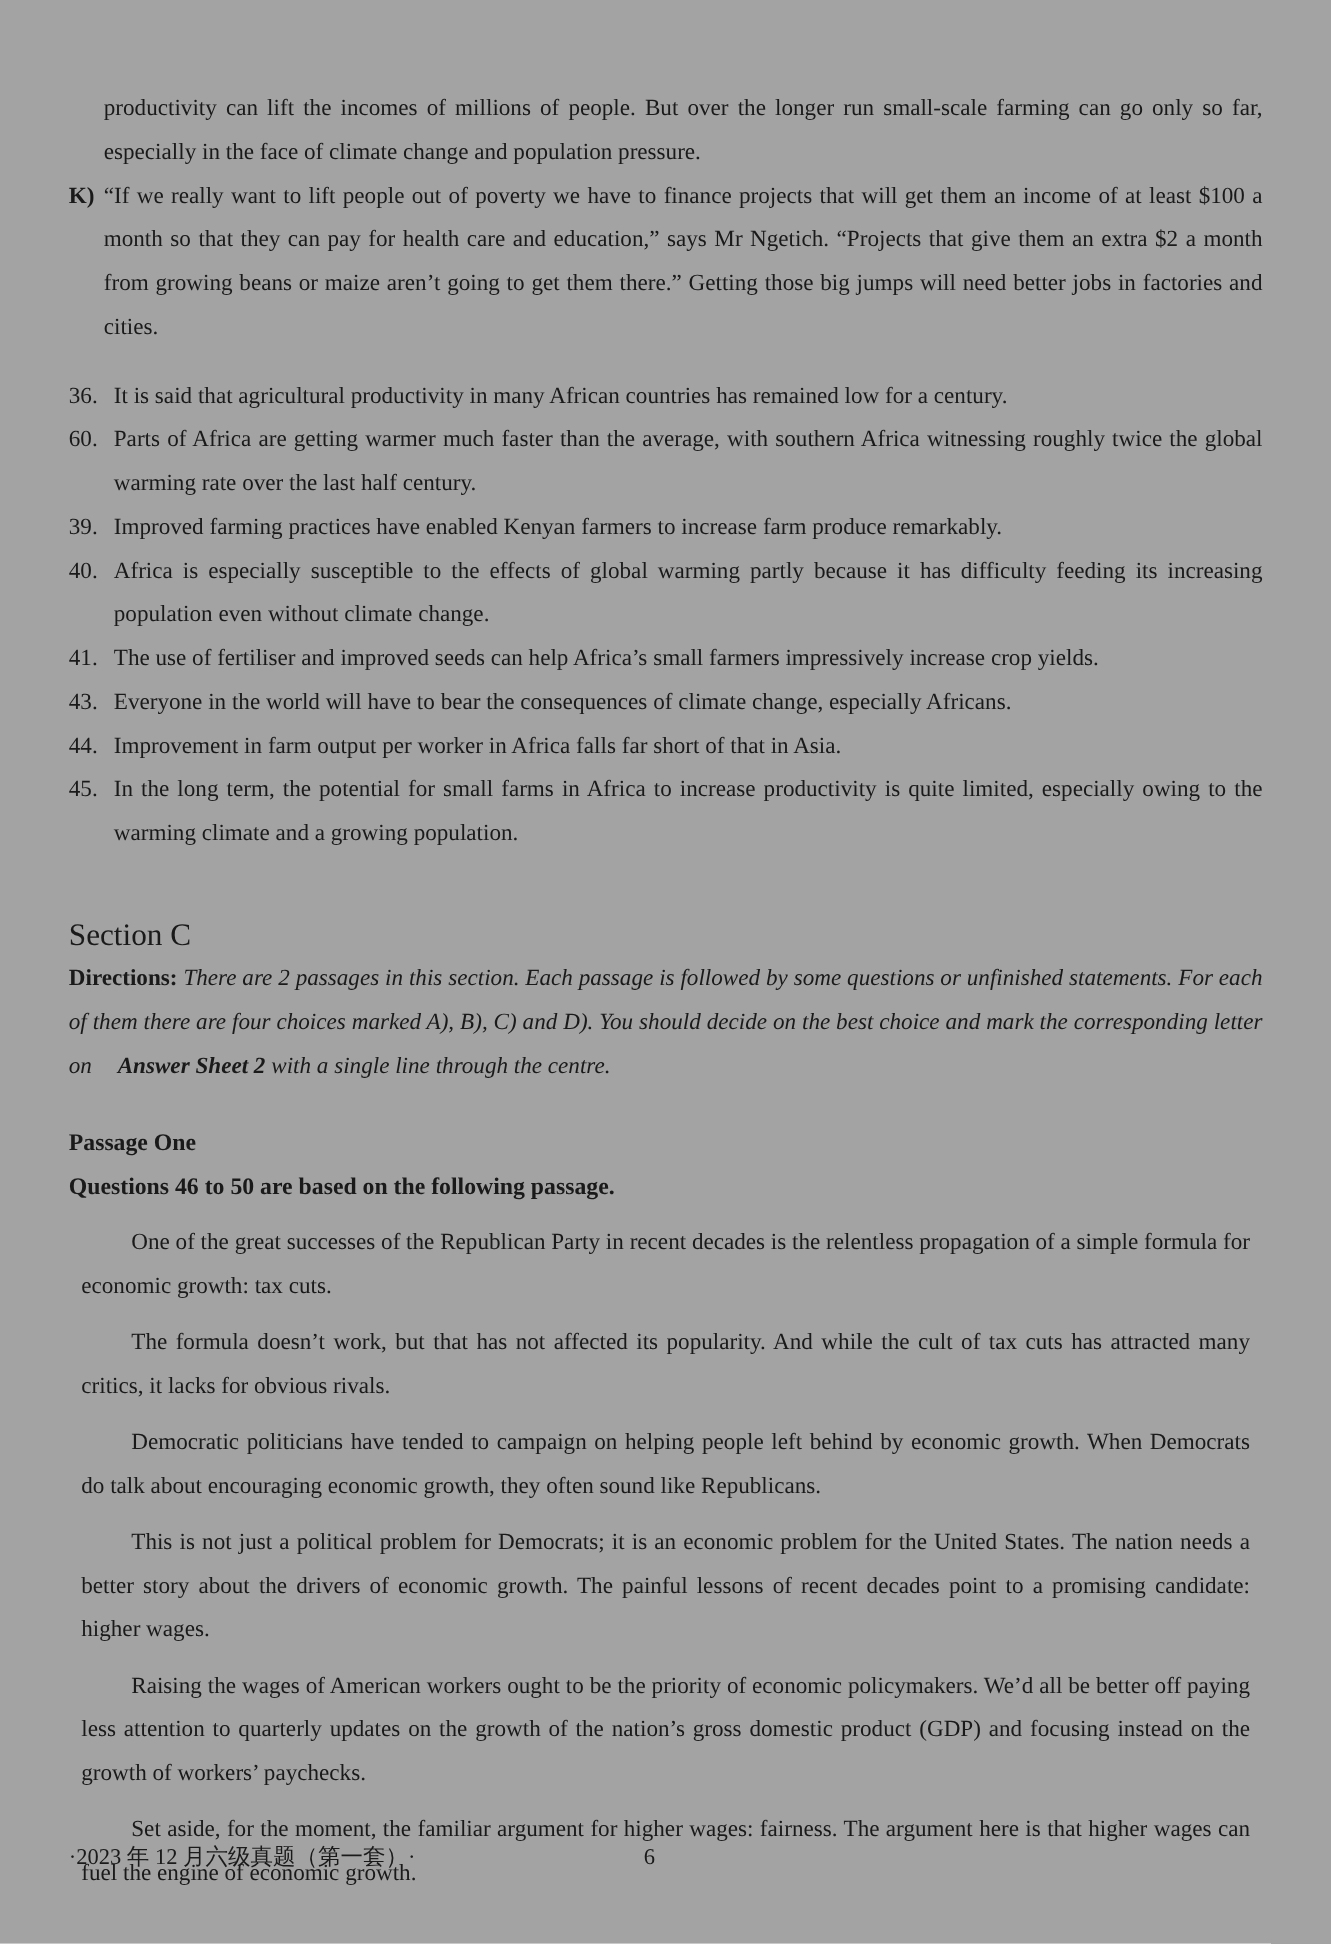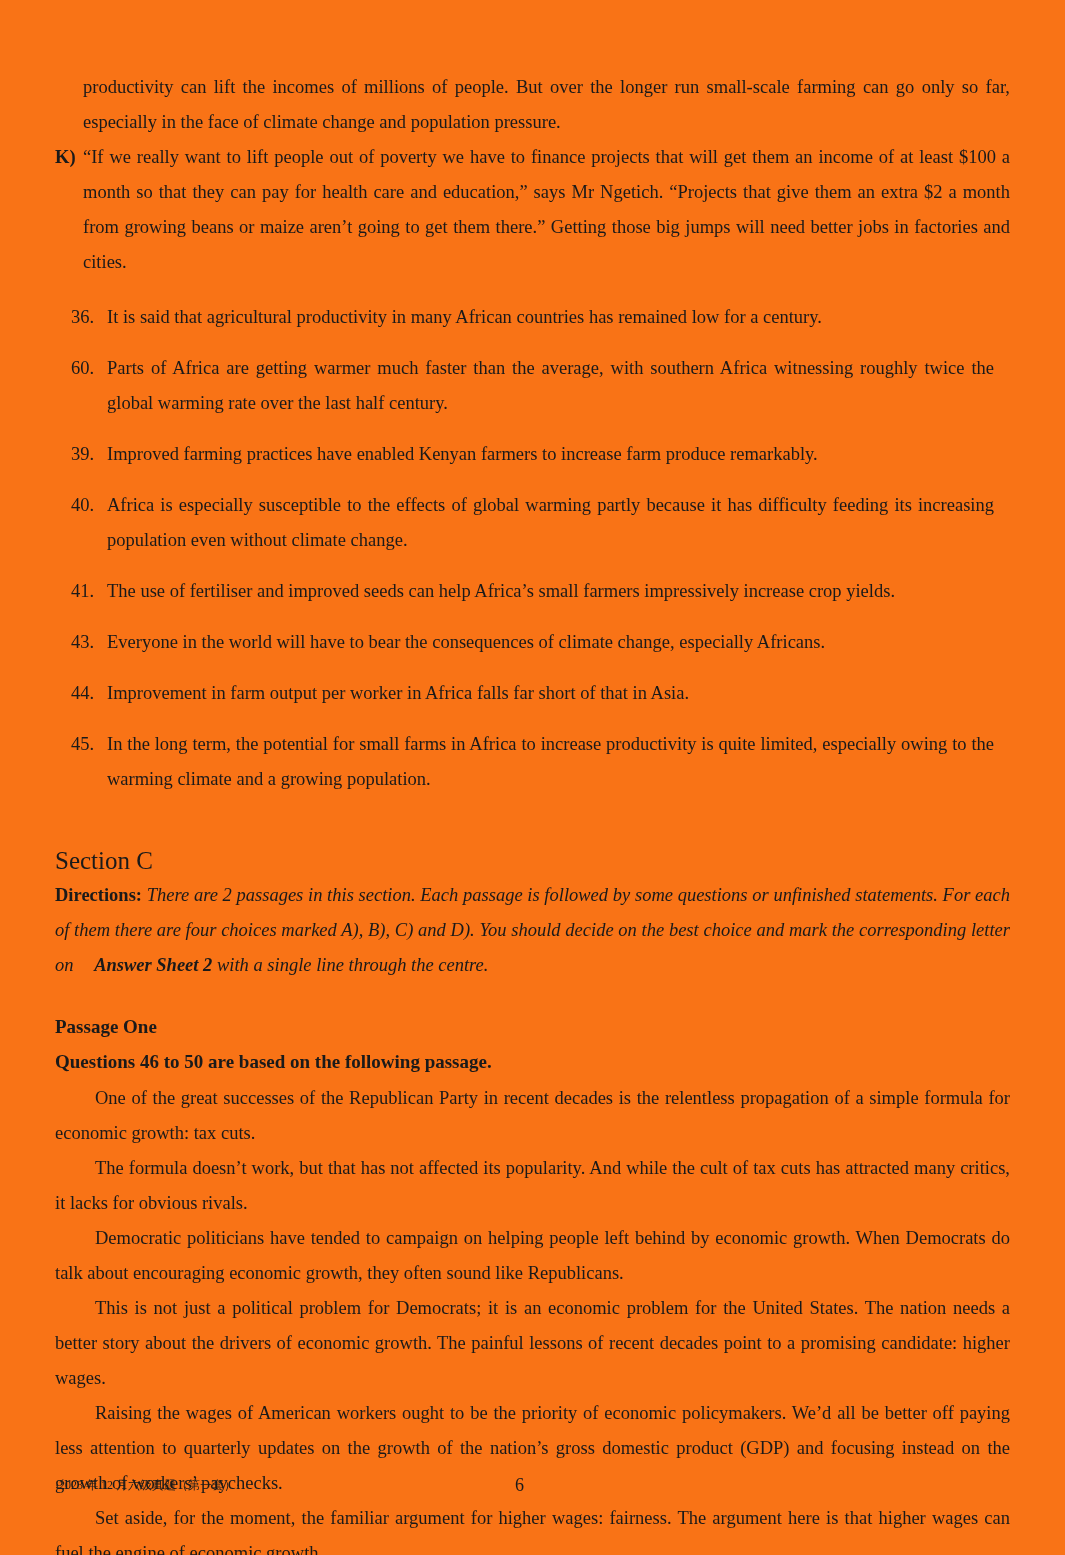--- a/index.html
+++ b/index.html
@@ -8,21 +8,21 @@
     background: #ffffff;
   }
   body {
     font-family: "Liberation Serif", "DejaVu Serif", serif;
     color: #1a1a1a;
   }
   .page {
     position: relative;
     width: 1065px;
     height: 1555px;
-    background: #f97316;
+    background: #a3a3a3;
     box-sizing: border-box;
     overflow: hidden;
   }
   .content {
     position: absolute;
     left: 55px;
     top: 70px;
     width: 955px;
   }
   
@@ -58,21 +58,21 @@
     padding: 0;
     list-style: none;
   }
   .num-item {
     position: relative;
     padding-left: 36px;
     font-size: 18.5px;
     line-height: 35px;
     text-align: justify;
     text-justify: inter-word;
-    margin: 16px;
+    margin: 0;
   }
   .num-item .numlabel {
     position: absolute;
     left: 0;
     top: 0;
     width: 33px;
     text-align: left;
     font-size: 18.5px;
     line-height: 35px;
   }
@@ -114,38 +114,38 @@
   .gap-before-passage {
     margin-top: 26px;
   }
   
   .passage-para {
     font-size: 18.5px;
     line-height: 35px;
     text-align: justify;
     text-justify: inter-word;
     text-indent: 40px;
-    margin: 0;
+    margin: 10px;
   }
   .passage-body {
     margin-top: 2px;
   }
   
   .footer {
     position: absolute;
     left: 55px;
     top: 1472px;
     width: 955px;
     height: 30px;
   }
   .footer-left {
     position: absolute;
     left: 0;
     top: 0;
-    font-size: 12px;
+    font-size: 18px;
     line-height: 26px;
     white-space: nowrap;
     text-align: center;
   }
   .footer-page {
     position: absolute;
     left: 460px;
     top: 0;
     font-size: 18px;
     line-height: 26px;

